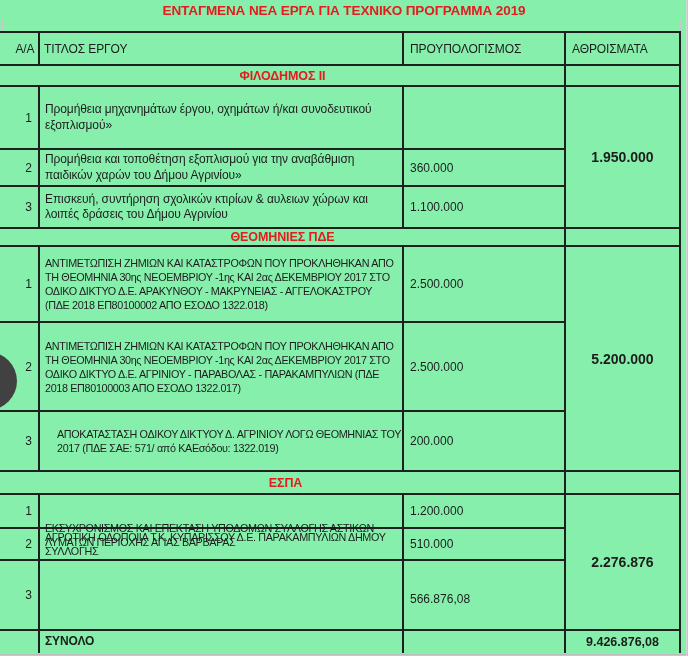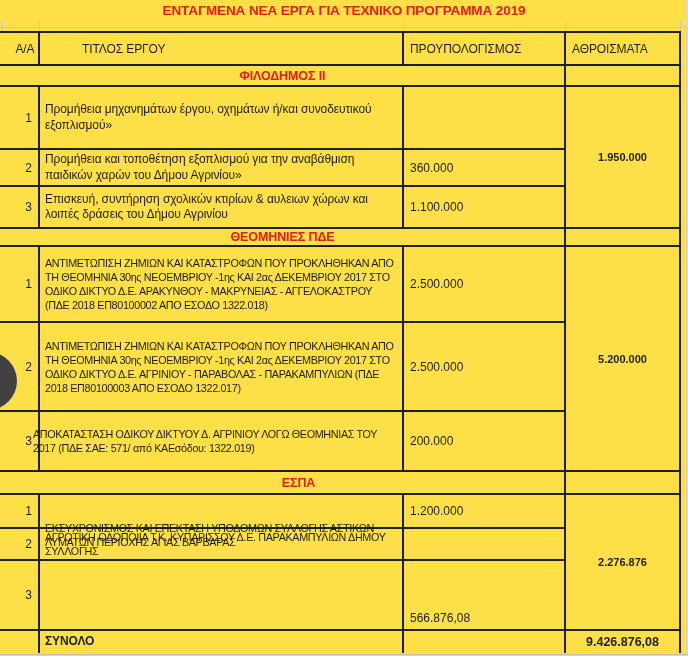--- a/index.html
+++ b/index.html
@@ -1,28 +1,28 @@
 <!DOCTYPE html>
 <html style="--accent: #e51b1e;"><head>
 <meta charset="utf-8">
 <style>
   html,body{margin:0;padding:0;background:#fff;}
   .page{
-    position:relative;width:688px;height:656px;background:#fde047;
+    position:relative;width:688px;height:656px;background:#86efac;
     font-family:"Liberation Sans", sans-serif;color:#1d1d1d;overflow:hidden;
   }
   .cell{position:absolute;display:flex;align-items:center;box-sizing:border-box;overflow:hidden;}
   .center{justify-content:center;text-align:center;}
   .right{justify-content:flex-end;text-align:right;}
   .hdr{font-size:12px;letter-spacing:-0.1px;}
   .mc{font-size:12px;line-height:15.5px;letter-spacing:-0.1px;padding:0 6px 0 5px;}
   .uc{font-size:10.8px;line-height:14px;letter-spacing:-0.35px;padding:0 4px 0 5px;}
   .num{font-size:12px;padding-right:5px;}
   .budget{font-size:12px;padding-left:7px;}
-  .sum{font-size:11px;font-weight:bold;}
+  .sum{font-size:14px;font-weight:bold;}
   .bar{color:var(--accent,#e51b1e);font-weight:bold;font-size:12.5px;letter-spacing:-0.1px;}
   .doc-title{
     position:absolute;left:0;top:3px;width:688px;text-align:center;
     color:var(--accent,#e51b1e);font-weight:bold;font-size:13.5px;letter-spacing:-0.1px;
   }
   .bold{font-weight:bold;}
   .vline{position:absolute;width:2px;background:#1f1f1f;}
   .hline{position:absolute;height:2px;background:#1f1f1f;}
   .gvline{position:absolute;width:1px;background:#c9c9c9;}
   .ghline{position:absolute;height:1px;background:#c9c9c9;}
@@ -67,21 +67,21 @@
   <div class="hline" style="left:0;top:245px;width:681px;"></div>
   <div class="hline" style="left:0;top:321px;width:566px;"></div>
   <div class="hline" style="left:0;top:410px;width:566px;"></div>
   <div class="hline" style="left:0;top:470px;width:681px;"></div>
   <div class="hline" style="left:0;top:493px;width:681px;"></div>
   <div class="hline" style="left:0;top:527px;width:566px;"></div>
   <div class="hline" style="left:0;top:559px;width:566px;"></div>
   <div class="hline" style="left:0;top:629px;width:681px;"></div>
 
   <div class="cell hdr center" style="left:0;top:32px;width:38px;height:33px;padding-left:12px;">Α/Α</div>
-  <div class="cell hdr" style="left:44px;top:32px;width:350px;height:33px;margin-left:38px;">ΤΙΤΛΟΣ ΕΡΓΟΥ</div>
+  <div class="cell hdr" style="left:44px;top:32px;width:350px;height:33px;">ΤΙΤΛΟΣ ΕΡΓΟΥ</div>
   <div class="cell hdr" style="left:410px;top:32px;width:150px;height:33px;">ΠΡΟΥΠΟΛΟΓΙΣΜΟΣ</div>
   <div class="cell hdr" style="left:572px;top:32px;width:104px;height:33px;">ΑΘΡΟΙΣΜΑΤΑ</div>
 
   <div class="cell bar center" style="left:0;top:65px;width:565px;height:21px;">ΦΙΛΟΔΗΜΟΣ ΙΙ</div>
 
   <div class="cell num right" style="left:0;top:86px;width:37px;height:63px;">1</div>
   <div class="cell mc" style="left:40px;top:86px;width:361px;height:63px;">Προμήθεια μηχανημάτων έργου, οχημάτων ή/και συνοδευτικού εξοπλισμού»</div>
 
   <div class="cell num right" style="left:0;top:149px;width:37px;height:37px;">2</div>
   <div class="cell mc" style="left:40px;top:149px;width:361px;height:37px;">Προμήθεια και τοποθέτηση  εξοπλισμού για την αναβάθμιση παιδικών χαρών του Δήμου Αγρινίου»</div>
@@ -97,36 +97,37 @@
 
   <div class="cell num right" style="left:0;top:246px;width:37px;height:76px;">1</div>
   <div class="cell uc" style="left:40px;top:246px;width:361px;height:76px;">ΑΝΤΙΜΕΤΩΠΙΣΗ ΖΗΜΙΩΝ ΚΑΙ ΚΑΤΑΣΤΡΟΦΩΝ ΠΟΥ ΠΡΟΚΛΗΘΗΚΑΝ ΑΠΟ ΤΗ ΘΕΟΜΗΝΙΑ 30ης ΝΕΟΕΜΒΡΙΟΥ -1ης ΚΑΙ 2ας ΔΕΚΕΜΒΡΙΟΥ 2017 ΣΤΟ ΟΔΙΚΟ ΔΙΚΤΥΟ Δ.Ε. ΑΡΑΚΥΝΘΟΥ - ΜΑΚΡΥΝΕΙΑΣ - ΑΓΓΕΛΟΚΑΣΤΡΟΥ (ΠΔΕ 2018 ΕΠ80100002 ΑΠΟ ΕΣΟΔΟ 1322.018)</div>
   <div class="cell budget" style="left:403px;top:246px;width:160px;height:76px;">2.500.000</div>
 
   <div class="cell num right" style="left:0;top:322px;width:37px;height:89px;">2</div>
   <div class="cell uc" style="left:40px;top:322px;width:361px;height:89px;">ΑΝΤΙΜΕΤΩΠΙΣΗ ΖΗΜΙΩΝ ΚΑΙ ΚΑΤΑΣΤΡΟΦΩΝ ΠΟΥ ΠΡΟΚΛΗΘΗΚΑΝ ΑΠΟ ΤΗ ΘΕΟΜΗΝΙΑ 30ης ΝΕΟΕΜΒΡΙΟΥ -1ης ΚΑΙ 2ας ΔΕΚΕΜΒΡΙΟΥ 2017 ΣΤΟ ΟΔΙΚΟ ΔΙΚΤΥΟ Δ.Ε. ΑΓΡΙΝΙΟΥ - ΠΑΡΑΒΟΛΑΣ - ΠΑΡΑΚΑΜΠΥΛΙΩΝ (ΠΔΕ 2018 ΕΠ80100003 ΑΠΟ ΕΣΟΔΟ 1322.017)</div>
   <div class="cell budget" style="left:403px;top:322px;width:160px;height:89px;">2.500.000</div>
 
   <div class="cell num right" style="left:0;top:411px;width:37px;height:60px;">3</div>
-  <div class="cell uc" style="left:28px;top:411px;width:361px;height:60px;">ΑΠΟΚΑΤΑΣΤΑΣΗ ΟΔΙΚΟΥ ΔΙΚΤΥΟΥ Δ. ΑΓΡΙΝΙΟΥ ΛΟΓΩ ΘΕΟΜΗΝΙΑΣ ΤΟΥ 2017 (ΠΔΕ ΣΑΕ: 571/ από ΚΑΕσόδου: 1322.019)</div>
+  <div class="cell uc" style="left:52px;top:411px;width:361px;height:60px;">ΑΠΟΚΑΤΑΣΤΑΣΗ ΟΔΙΚΟΥ ΔΙΚΤΥΟΥ Δ. ΑΓΡΙΝΙΟΥ ΛΟΓΩ ΘΕΟΜΗΝΙΑΣ ΤΟΥ 2017 (ΠΔΕ ΣΑΕ: 571/ από ΚΑΕσόδου: 1322.019)</div>
   <div class="cell budget" style="left:403px;top:411px;width:160px;height:60px;">200.000</div>
 
   <div class="cell sum center" style="left:566px;top:246px;width:113px;height:225px;">5.200.000</div>
 
-  <div class="cell bar center" style="left:16px;top:471px;width:565px;height:23px;">ΕΣΠΑ</div>
+  <div class="cell bar center" style="left:3px;top:471px;width:565px;height:23px;">ΕΣΠΑ</div>
 
   <div class="cell num right" style="left:0;top:494px;width:37px;height:34px;">1</div>
   <div class="cell uc" style="left:40px;top:518px;width:361px;height:34px;">ΕΚΣΥΧΡΟΝΙΣΜΟΣ ΚΑΙ ΕΠΕΚΤΑΣΗ ΥΠΟΔΟΜΩΝ ΣΥΛΛΟΓΗΣ ΑΣΤΙΚΩΝ ΛΥΜΑΤΩΝ ΠΕΡΙΟΧΗΣ ΑΓΙΑΣ ΒΑΡΒΑΡΑΣ</div>
   <div class="cell budget" style="left:403px;top:494px;width:192px;height:34px;">1.200.000</div>
 
   <div class="cell num right" style="left:0;top:528px;width:37px;height:32px;">2</div>
   <div class="cell uc" style="left:40px;top:528px;width:361px;height:32px;">ΑΓΡΟΤΙΚΗ ΟΔΟΠΟΙΙΑ Τ.Κ. ΚΥΠΑΡΙΣΣΟΥ Δ.Ε. ΠΑΡΑΚΑΜΠΥΛΙΩΝ ΔΗΜΟΥ ΣΥΛΛΟΓΗΣ</div>
+  <div class="cell budget" style="left:403px;top:528px;width:160px;height:32px;">510.000</div>
 
   <div class="cell num right" style="left:0;top:560px;width:37px;height:70px;">3</div>
-  <div class="cell budget" style="left:403px;top:560px;width:160px;height:70px;align-items:flex-start;padding-top:32px;margin-top:19px;">566.876,08</div>
+  <div class="cell budget" style="left:403px;top:560px;width:160px;height:70px;align-items:flex-start;padding-top:32px;">566.876,08</div>
 
   <div class="cell sum center" style="left:566px;top:494px;width:113px;height:136px;">2.276.876</div>
 
   <div class="cell mc bold" style="left:40px;top:630px;width:361px;height:23px;">ΣΥΝΟΛΟ</div>
   <div class="cell sum center" style="left:566px;top:630px;width:113px;height:23px;font-size:12.5px;">9.426.876,08</div>
 
   <div class="hole"></div>
 
 </div>
 

